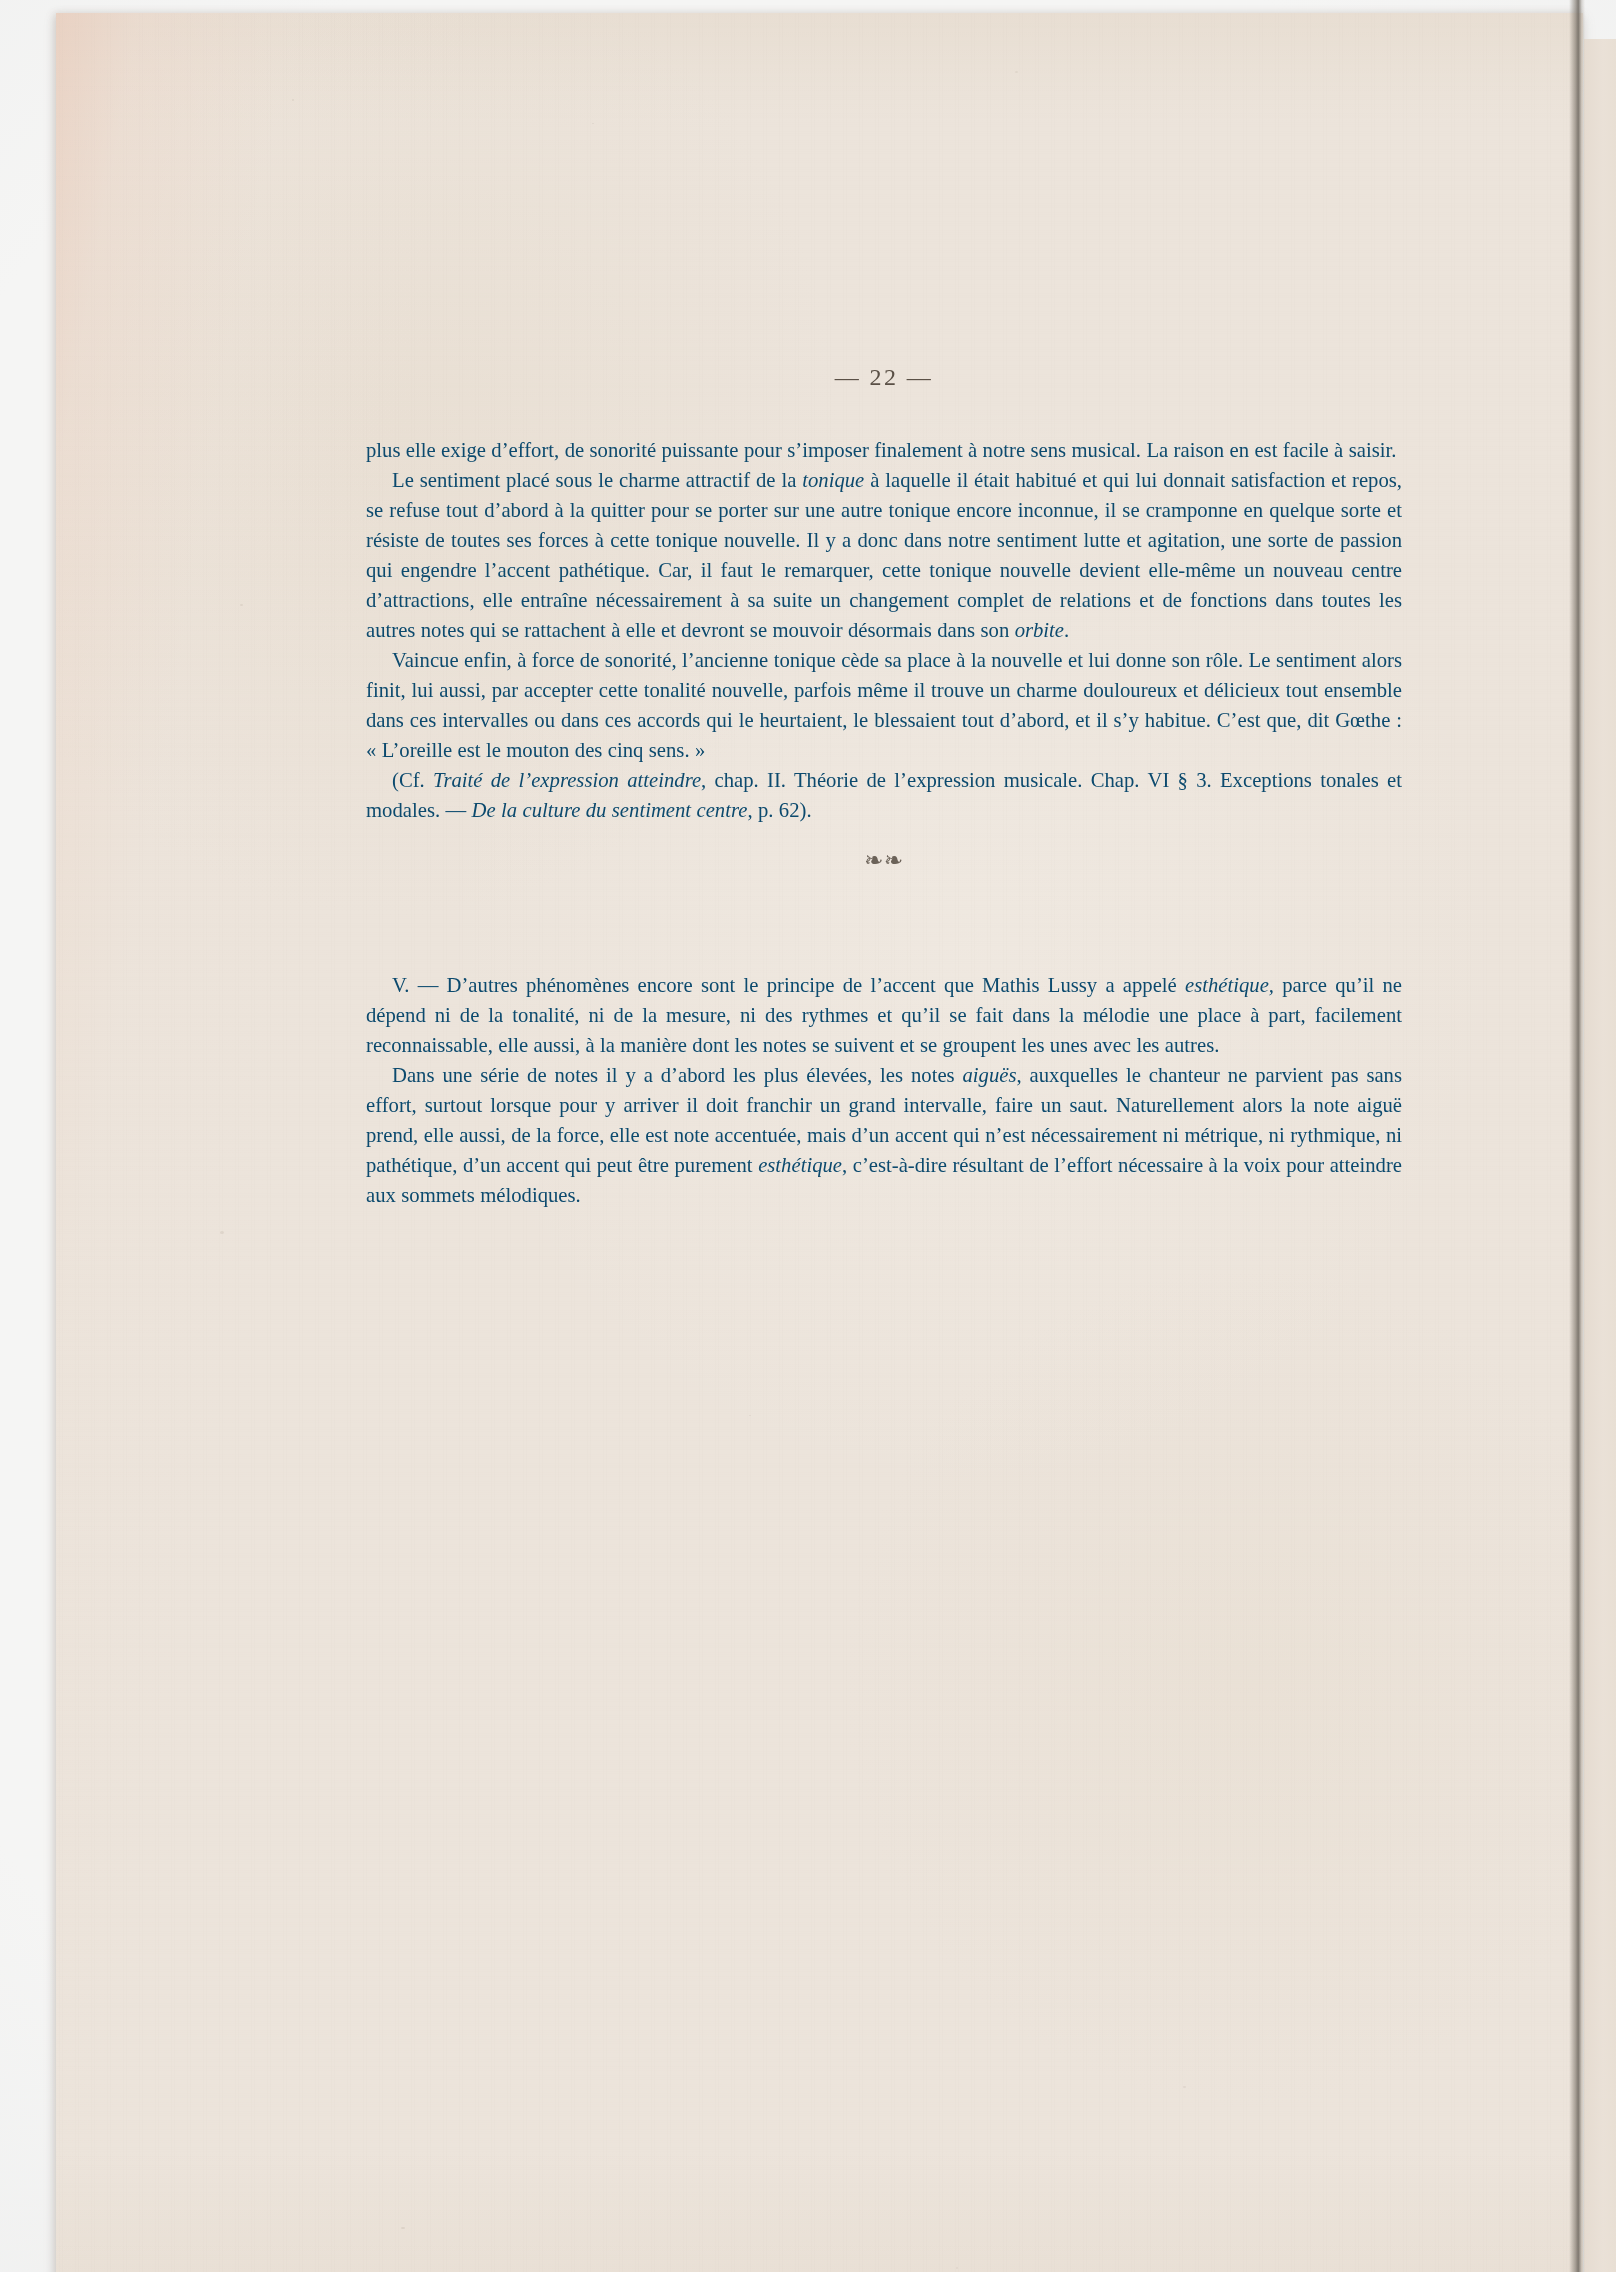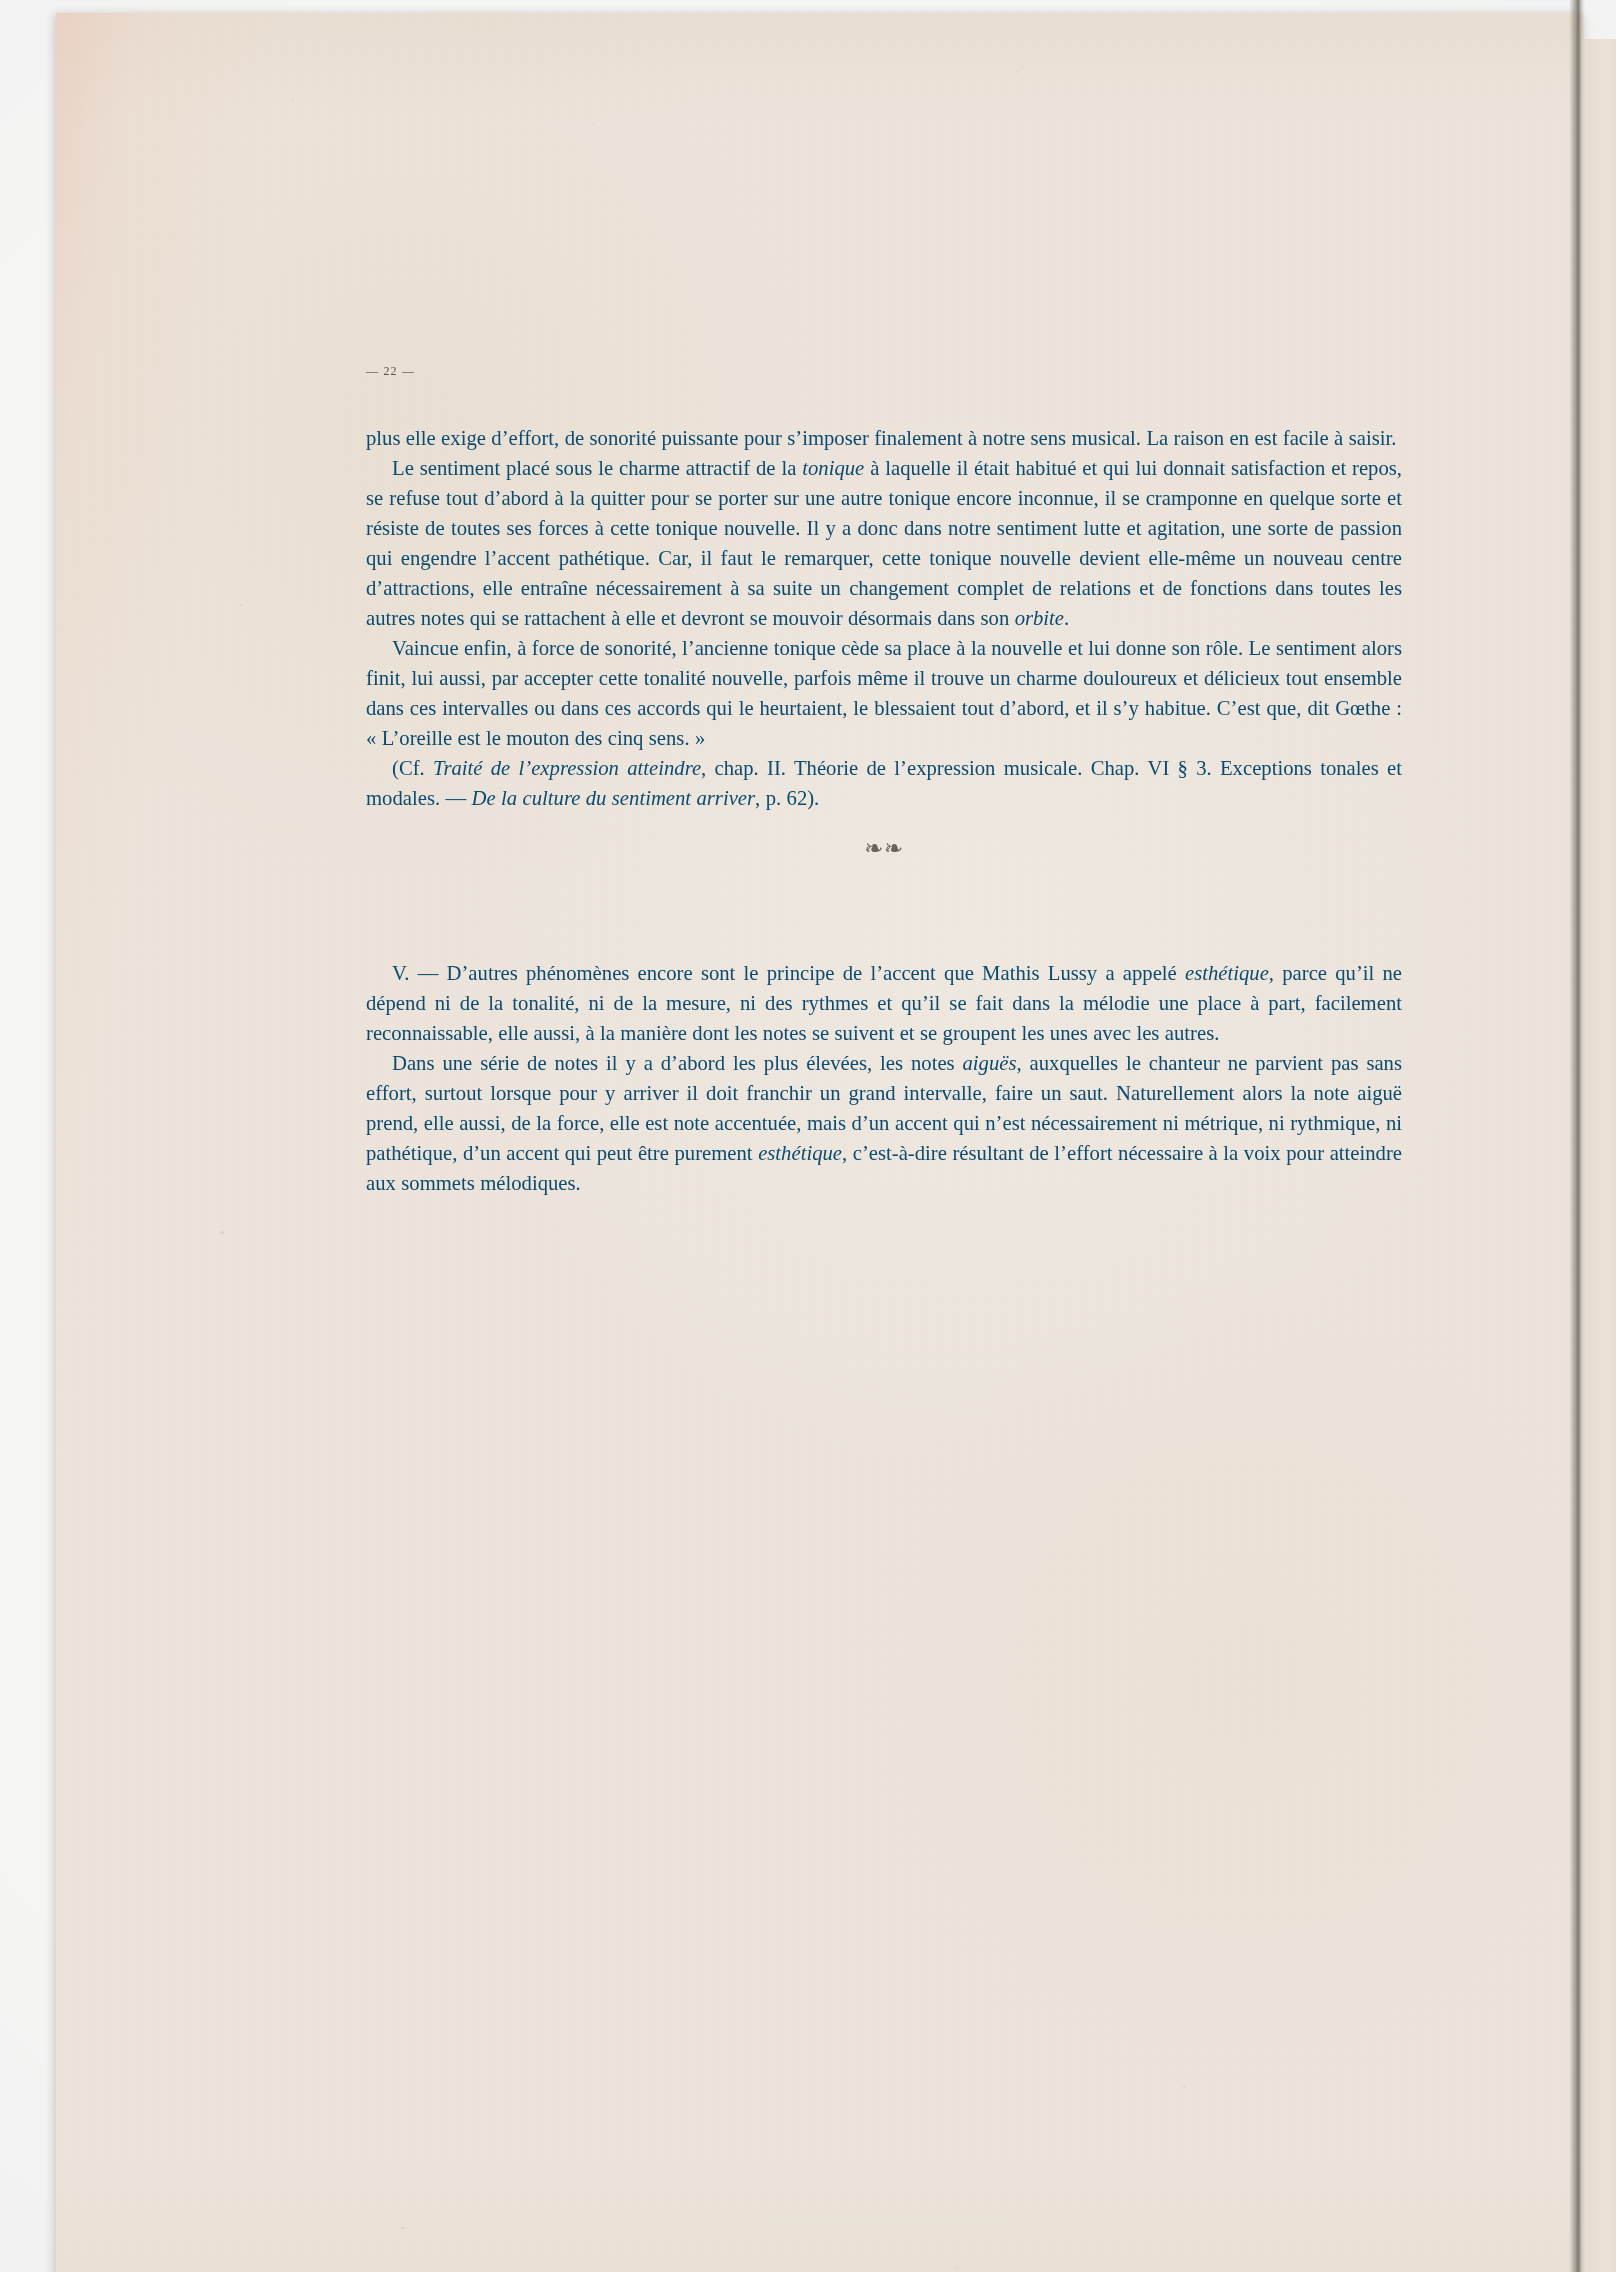--- a/index.html
+++ b/index.html
@@ -118,22 +118,22 @@
   
   #text-block {
     position: absolute;
     left: 366px;
     top: 364px;
     width: 1036px;
     color: #3a332c;
   }
 
   #page-folio {
-    text-align: left;
-    font-size: 12px;
+    text-align: center;
+    font-size: 24px;
     letter-spacing: 0.10em;
     color: #5a5046;
     margin: 0 0 44px 0;
     font-family: "Liberation Serif", "DejaVu Serif", serif;
   }
 
   .body-para {
     margin: 0;
     font-size: 20.7px;
     line-height: 30px;
@@ -203,21 +203,21 @@
   <div id="text-block">
 
     <div id="page-folio">— 22 —</div>
 
     <p class="body-para flush"><span>plus elle exige d’effort, de sonorité puissante pour s’imposer finalement à notre sens musical. La raison en est facile à saisir.</span></p>
 
     <p class="body-para indented"><span>Le sentiment placé sous le charme attractif de la </span><i>tonique</i><span> à laquelle il était habitué et qui lui donnait satisfaction et repos, se refuse tout d’abord à la quitter pour se porter sur une autre tonique encore inconnue, il se cramponne en quelque sorte et résiste de toutes ses forces à cette tonique nouvelle. Il y a donc dans notre sentiment lutte et agitation, une sorte de passion qui engendre l’accent pathétique. Car, il faut le remarquer, cette tonique nouvelle devient elle-même un nouveau centre d’attractions, elle entraîne nécessairement à sa suite un changement complet de relations et de fonctions dans toutes les autres notes qui se rattachent à elle et devront se mouvoir désormais dans son </span><i>orbite</i><span>.</span></p>
 
     <p class="body-para indented"><span>Vaincue enfin, à force de sonorité, l’ancienne tonique cède sa place à la nouvelle et lui donne son rôle.  Le sentiment alors finit, lui aussi, par accepter cette tonalité nouvelle, parfois même il trouve un charme douloureux et délicieux tout ensemble dans ces intervalles ou dans ces accords qui le heurtaient, le blessaient tout d’abord, et il s’y habitue. C’est que, dit Gœthe : « L’oreille est le mouton des cinq sens. »</span></p>
 
-    <p class="body-para indented"><span>(Cf. </span><i>Traité de l’expression atteindre</i><span>, chap. II. Théorie de l’expression musicale. Chap. VI § 3. Exceptions tonales et modales. — </span><i>De la culture du sentiment arriver</i><span>, p. 62).</span></p>
+    <p class="body-para indented"><span>(Cf. </span><i>Traité de l’expression atteindre</i><span>, chap. II. Théorie de l’expression musicale. Chap. VI § 3. Exceptions tonales et modales. — </span><i>De la culture du sentiment centre</i><span>, p. 62).</span></p>
 
     <div id="ornament-divider">
       <span>❧❧</span>
     </div>
 
     <div id="section-gap"></div>
 
     <p class="body-para indented"><span>V. — D’autres phénomènes encore sont le principe de l’accent que Mathis Lussy a appelé </span><i>esthétique,</i><span> parce qu’il ne dépend ni de la tonalité, ni de la mesure, ni des rythmes et qu’il se fait dans la mélodie une place à part, facilement reconnaissable, elle aussi, à la manière dont les notes se suivent et se groupent les unes avec les autres.</span></p>
 
     <p class="body-para indented"><span>Dans une série de notes il y a d’abord les plus élevées, les notes </span><i>aiguës</i><span>, auxquelles le chanteur ne parvient pas sans effort, surtout lorsque pour y arriver il doit franchir un grand intervalle, faire un saut. Naturellement alors la note aiguë prend, elle aussi, de la force, elle est note accentuée, mais d’un accent qui n’est nécessairement ni métrique, ni rythmique, ni pathétique, d’un accent qui peut être purement </span><i>esthétique</i><span>, c’est-à-dire résultant de l’effort nécessaire à la voix pour atteindre aux sommets mélodiques.</span></p>

